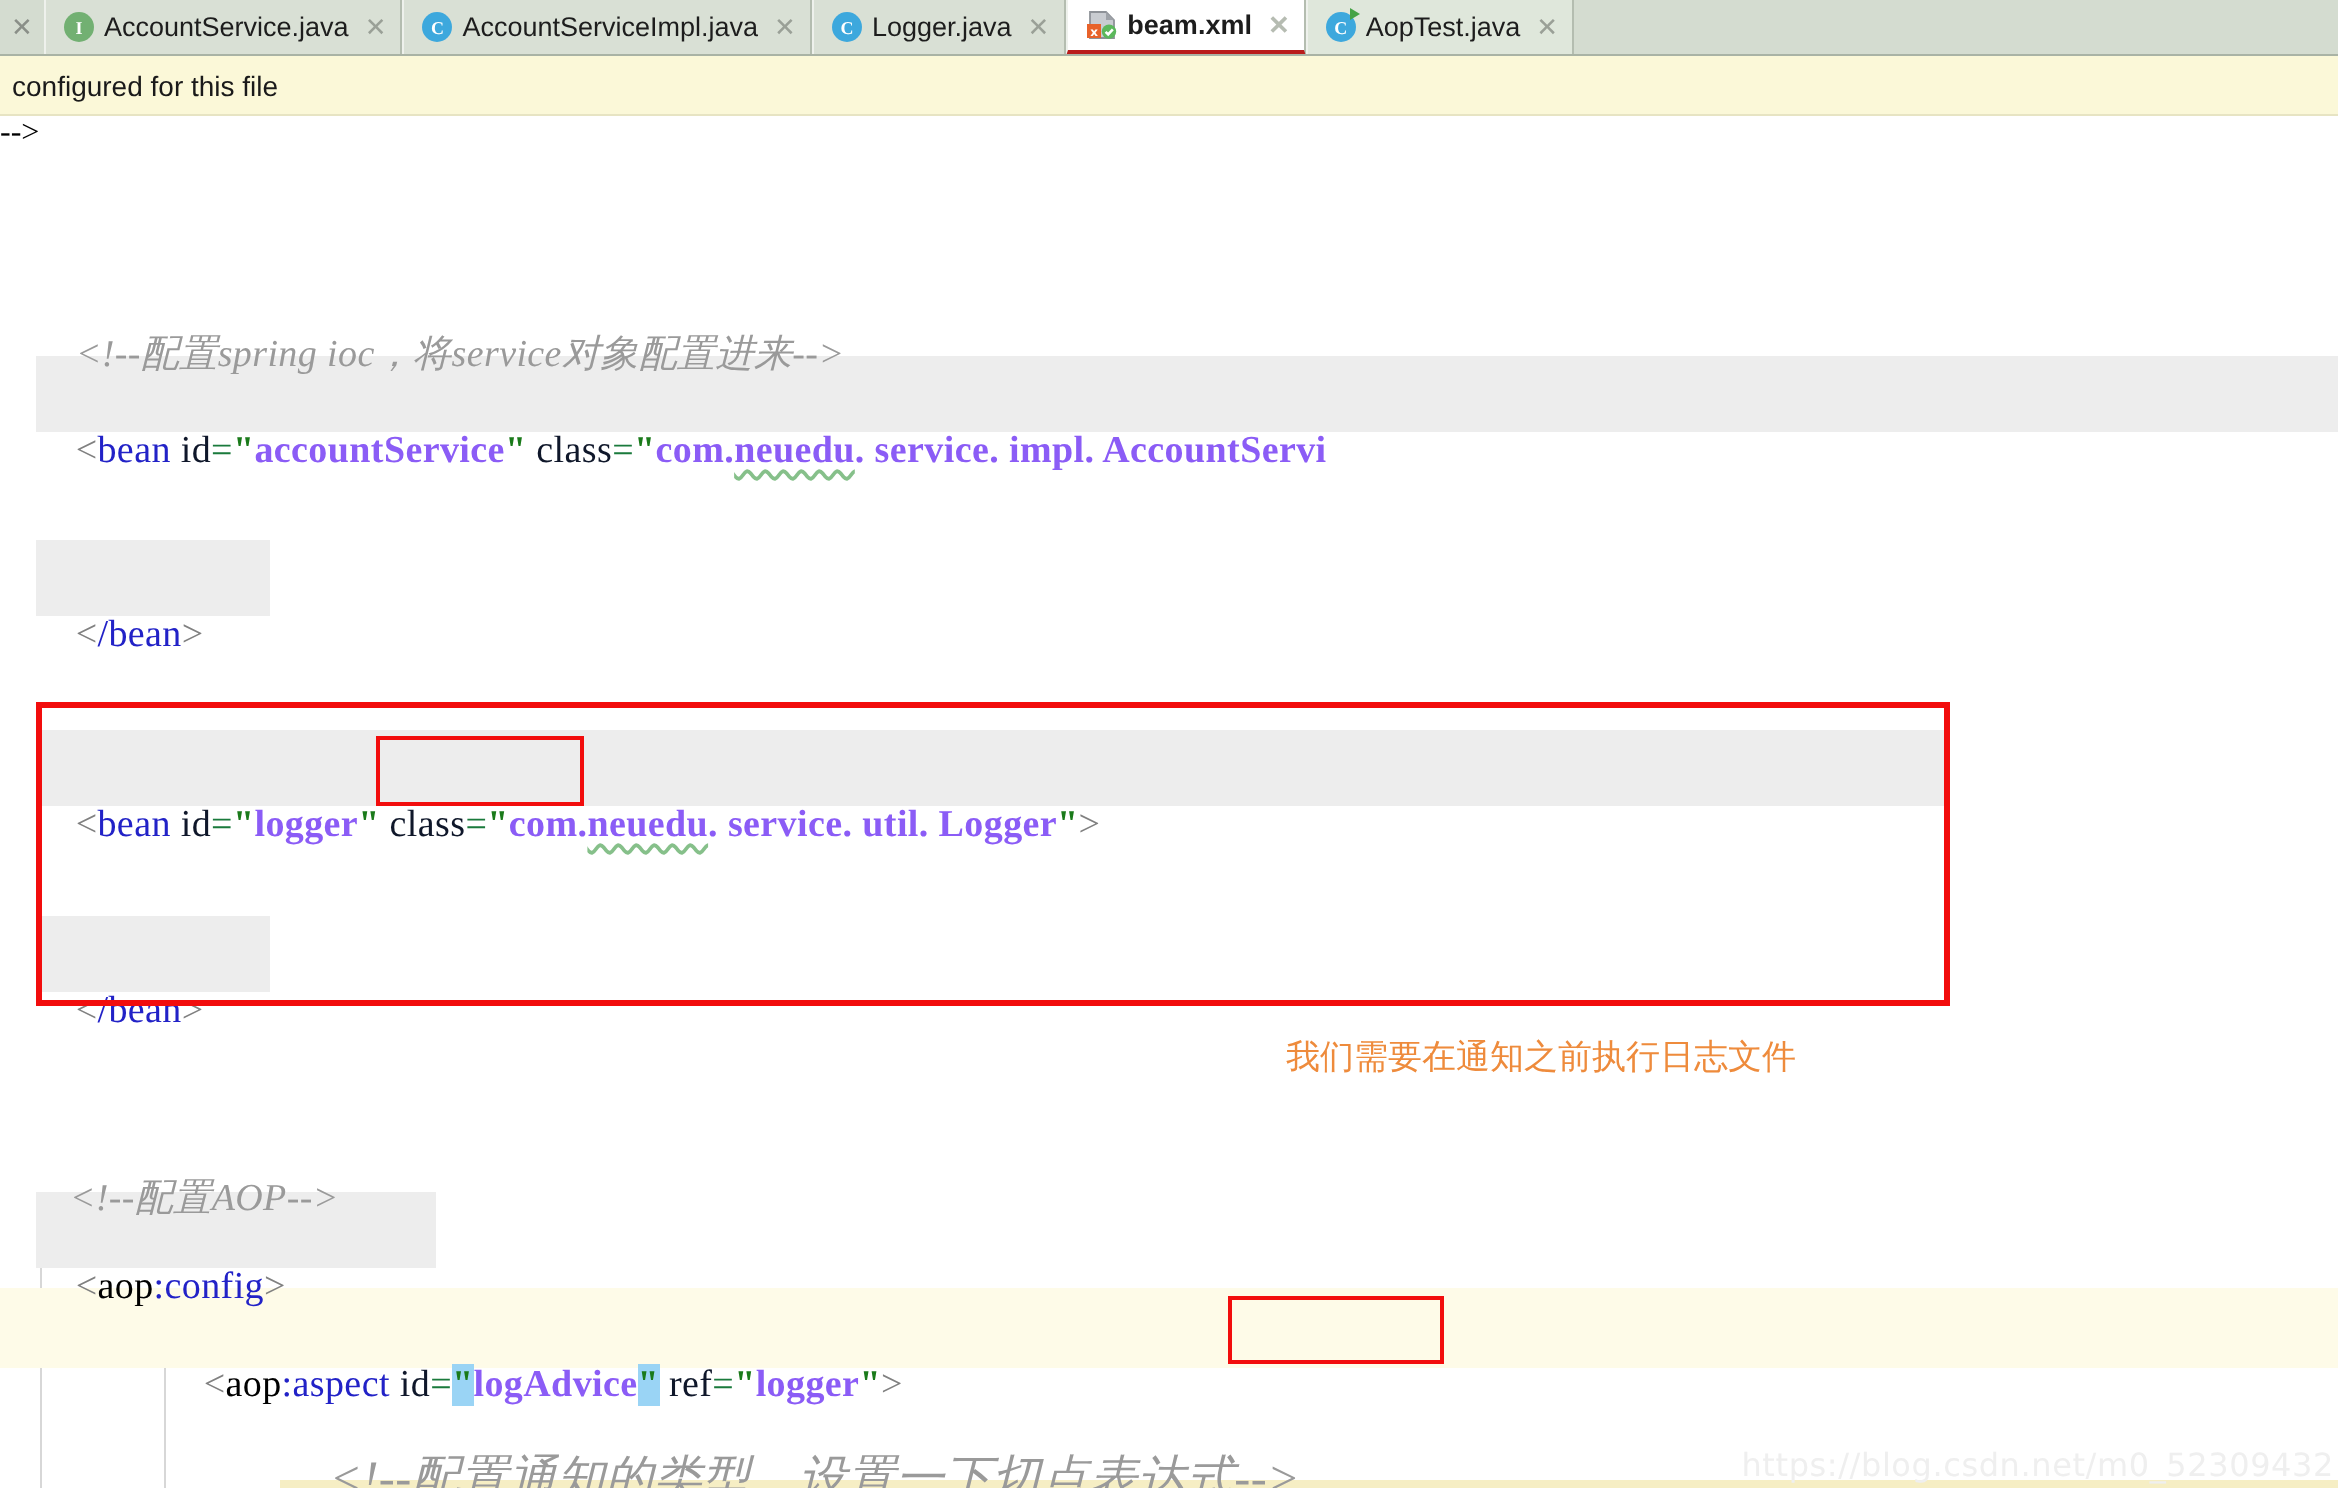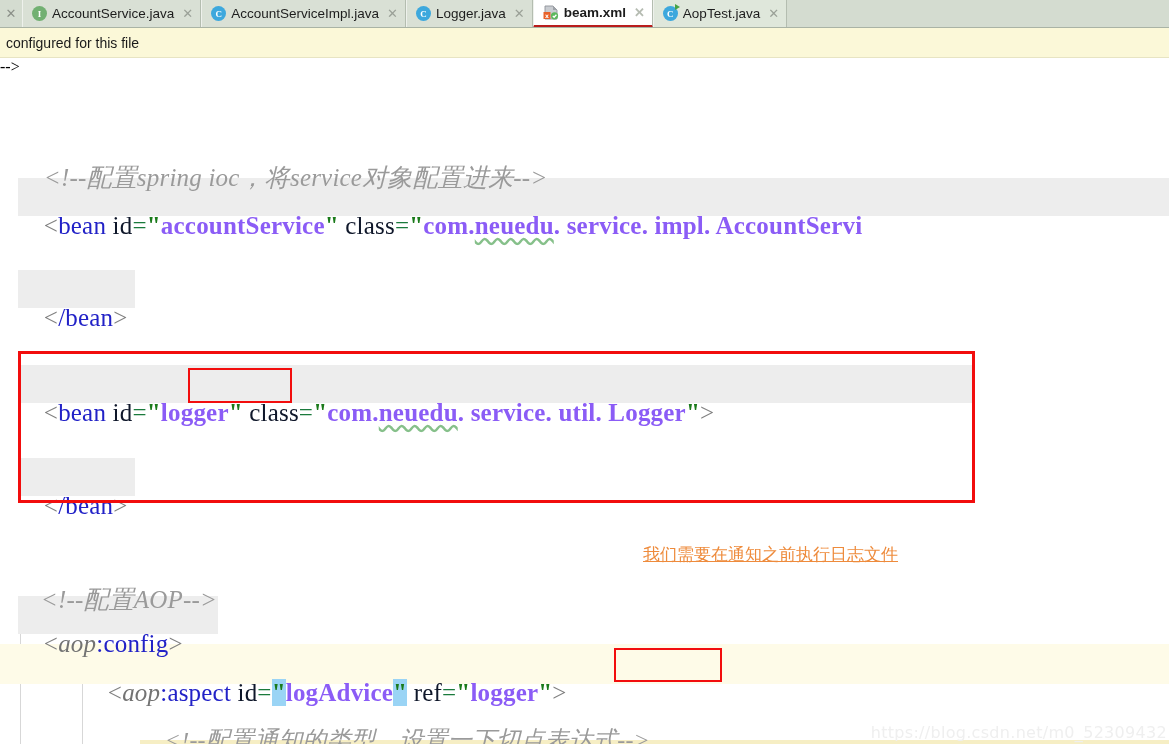--- a/index.html
+++ b/index.html
@@ -122,38 +122,38 @@
   .indent-guide {
     position: absolute;
     width: 1px;
     background: #d7d7d7;
     z-index: 1;
   }
   .line {
     position: absolute;
     left: 0;
     white-space: pre;
-    font-size: 25px;
+    font-size: 19px;
     line-height: 30px;
     font-family: "Liberation Serif", serif;
     letter-spacing: 0.2px;
     z-index: 3;
   }
   .rowhl {
     position: absolute;
     z-index: 2;
   }
   .hl-gray  { background: #ededed; }
   .hl-cream { background: #fefbe8; }
   .hl-yellow{ background: #f6eec4; }
 
   
   .t-punct   { color: #808080; }
   .t-tag     { color: #2222c7; }
-  .t-ns      { color: #737373; font-style: italic; }
+  .t-ns      { color: #000000; }
   .t-attr    { color: #0f172a; }
   .t-eq      { color: #1a7a3c; }
   .t-str     { color: #8b5cf6; font-weight: bold; }
   .t-strq    { color: #1a7a1a; font-weight: bold; }
   .t-plain   { color: #1a1a46; }
   .t-comment { color: #9a9a9a; font-style: italic; }
   .t-quotehl { background: #9ad4f5; color: #1a7a1a; font-weight: bold; }
   .squiggle {
     text-decoration-line: underline;
     text-decoration-style: wavy;
@@ -318,17 +318,17 @@
   </div>
 
   
   <div class="redbox" style="left:18px; top:293px; width:957px; height:152px;"></div>
 
   <div class="redbox redbox-thin" style="left:188px; top:310px; width:104px; height:35px;"></div>
 
   <div class="redbox redbox-thin" style="left:614px; top:590px; width:108px; height:34px;"></div>
 
   
-  <div class="anno-text" style="left:643px; top:485px;text-decoration:underline;">我们需要在通知之前执行日志文件</div>
+  <div class="anno-text" style="left:643px; top:459px;">我们需要在通知之前执行日志文件</div>
 
   
   <div id="watermark">https://blog.csdn.net/m0_52309432</div>
 </div>
 
 </body></html>

